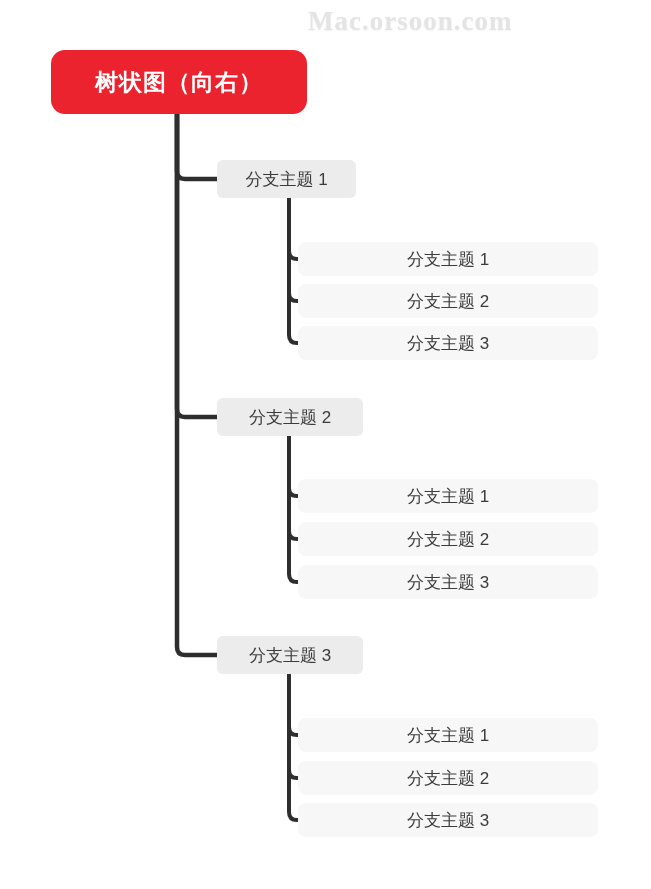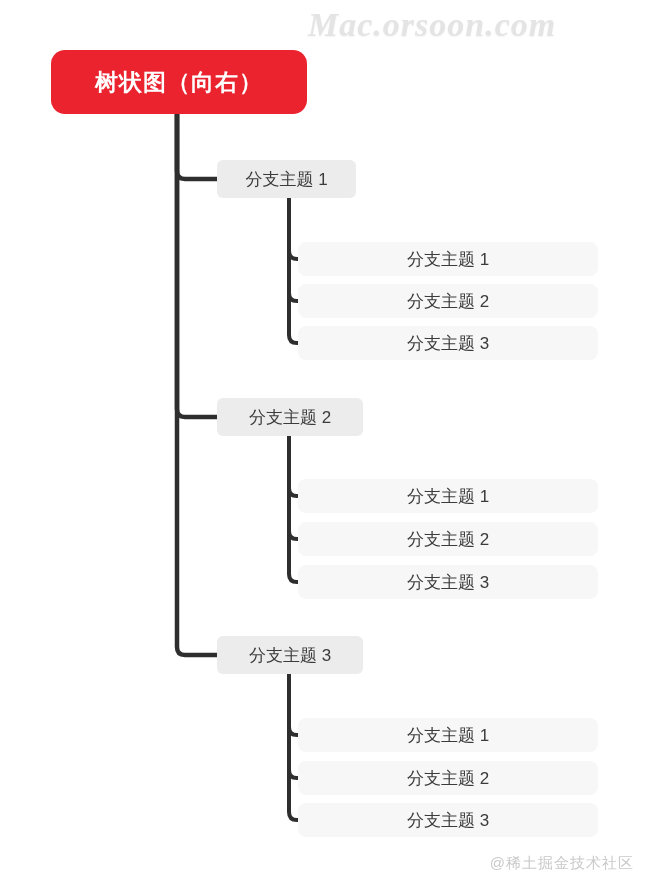--- a/index.html
+++ b/index.html
@@ -7,22 +7,22 @@
     width:651px;height:889px;
     background:#ffffff;
     font-family:"Liberation Sans","DejaVu Sans",sans-serif;
     position:relative;overflow:hidden;
   }
   .canvas{position:absolute;inset:0;width:651px;height:889px;}
 
   .wm-top{
     position:absolute;left:308px;top:6px;width:300px;
     font-family:"Liberation Serif","DejaVu Serif",serif;
-    font-style:italic;font-weight:bold;
-    font-size:34px;letter-spacing:1px;
+    font-weight:bold;
+    font-size:27px;letter-spacing:1px;
     color:#e4e4e4;text-shadow:0 1px 2px #f3f3f3;
     white-space:nowrap;user-select:none;
   }
   .wm-bottom{
     position:absolute;right:17px;top:854px;
     font-size:15px;color:#c9c9c9;letter-spacing:1px;
     white-space:nowrap;user-select:none;
   }
 
   .root-node{
@@ -87,15 +87,14 @@
   <div class="branch-node" style="left:217px;top:398px;width:146px;">分支主题 2</div>
   <div class="child-node" style="top:479px;">分支主题 1</div>
   <div class="child-node" style="top:522px;">分支主题 2</div>
   <div class="child-node" style="top:565px;">分支主题 3</div>
 
   <div class="branch-node" style="left:217px;top:636px;width:146px;">分支主题 3</div>
   <div class="child-node" style="top:718px;">分支主题 1</div>
   <div class="child-node" style="top:761px;">分支主题 2</div>
   <div class="child-node" style="top:803px;">分支主题 3</div>
 
-  <div class="wm-bottom">@稀土掘金技术社区</div>
 
 </div>
 
 </body></html>

